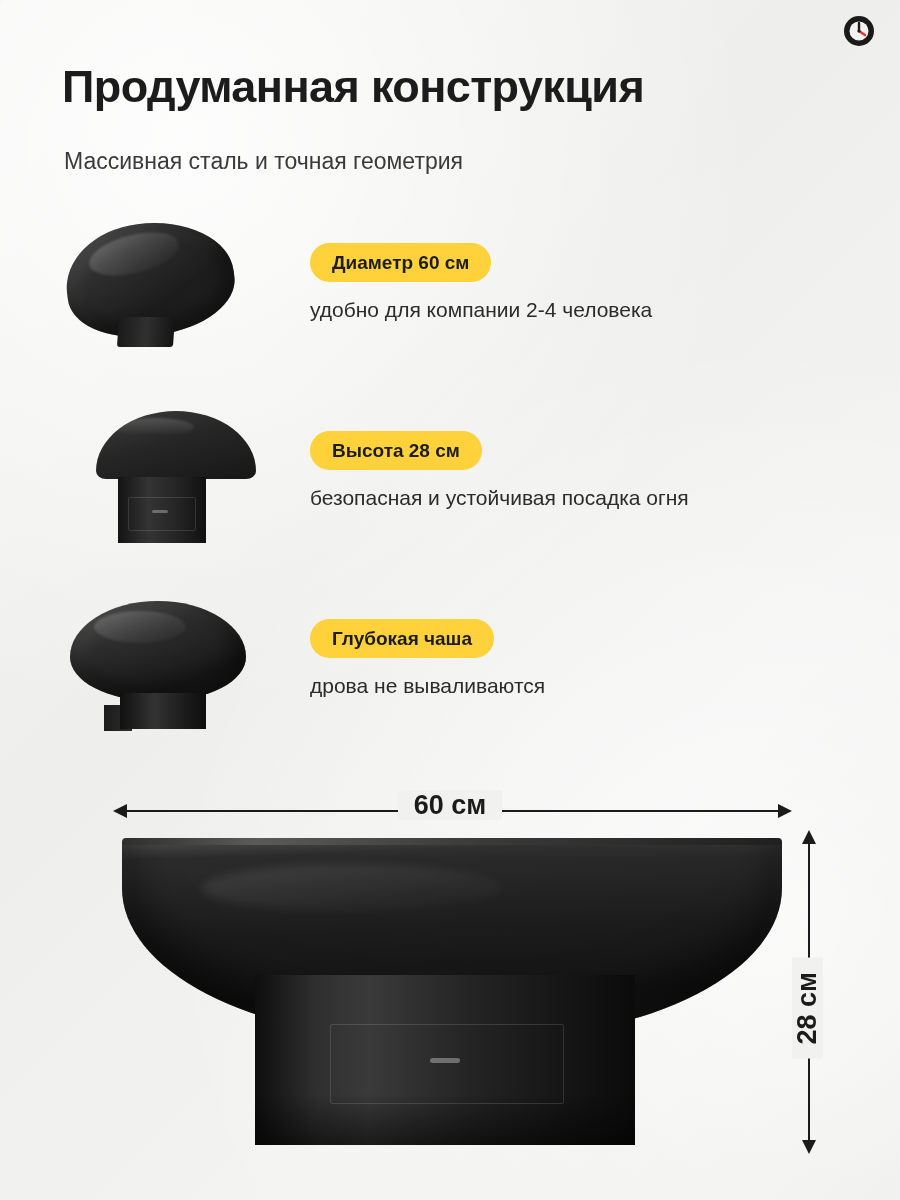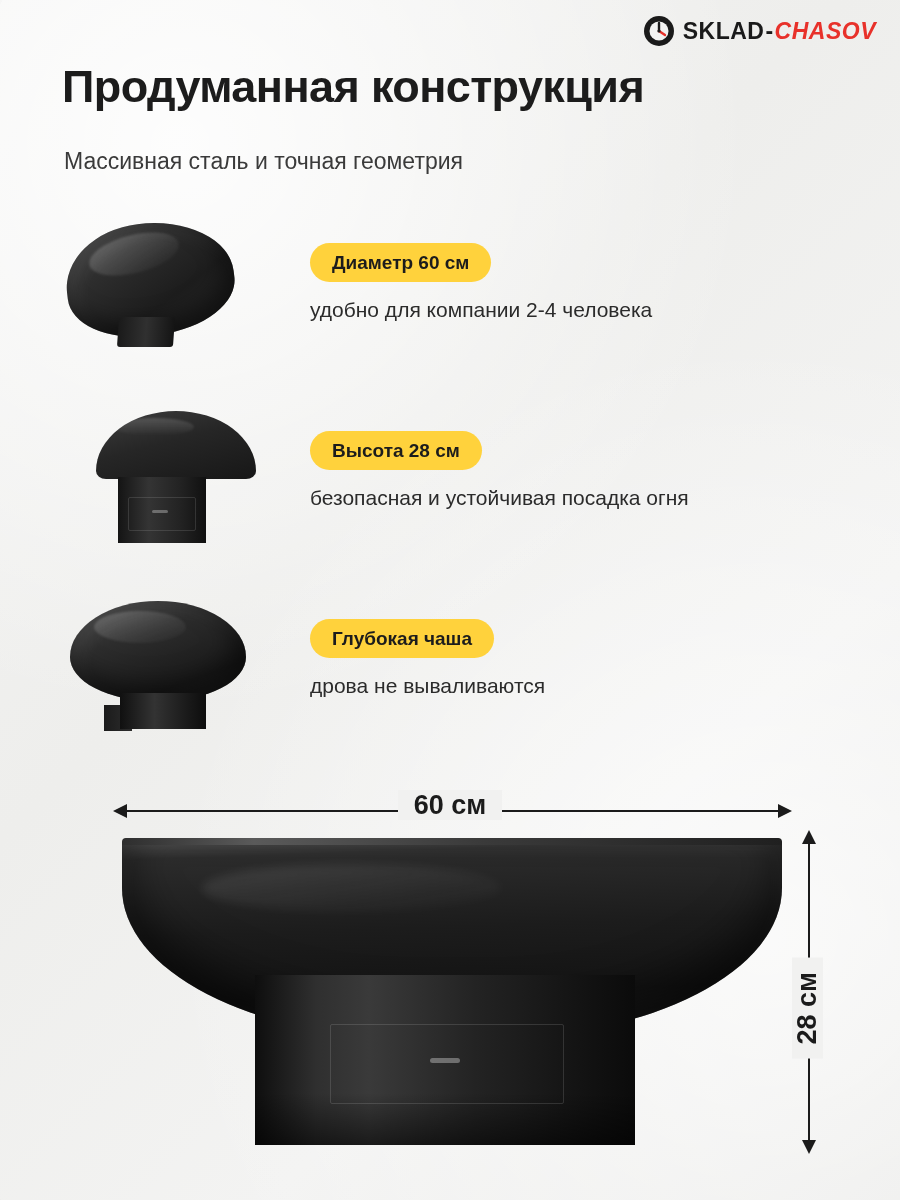--- a/index.html
+++ b/index.html
@@ -384,25 +384,20 @@
   <div class="logo">
     <span class="logo-mark">
       <svg width="34" height="34" viewBox="0 0 34 34">
         <circle cx="17" cy="17" r="15" fill="#1a1a1a"></circle>
         <circle cx="17" cy="17" r="9.5" fill="#f2f2f1"></circle>
         <path d="M17 17 L17 9" stroke="#1a1a1a" stroke-width="2.4" stroke-linecap="round"></path>
         <path d="M17 17 L23 21" stroke="#e8312a" stroke-width="2.4" stroke-linecap="round"></path>
         <circle cx="17" cy="17" r="1.6" fill="#1a1a1a"></circle>
       </svg>
     </span>
-    <span class="logo-text">
-      <span class="b1">SKLAD</span>
-        <span class="dash">-</span>
-        <span class="b2">CHASOV</span>
-    </span>
   </div>
 
   <div class="title">Продуманная конструкция</div>
   <div class="subtitle">Массивная сталь и точная геометрия</div>
 
   <div class="features">
 
     <div class="feature">
       <div class="feature-thumb">
         <div class="bowl-wrap">

